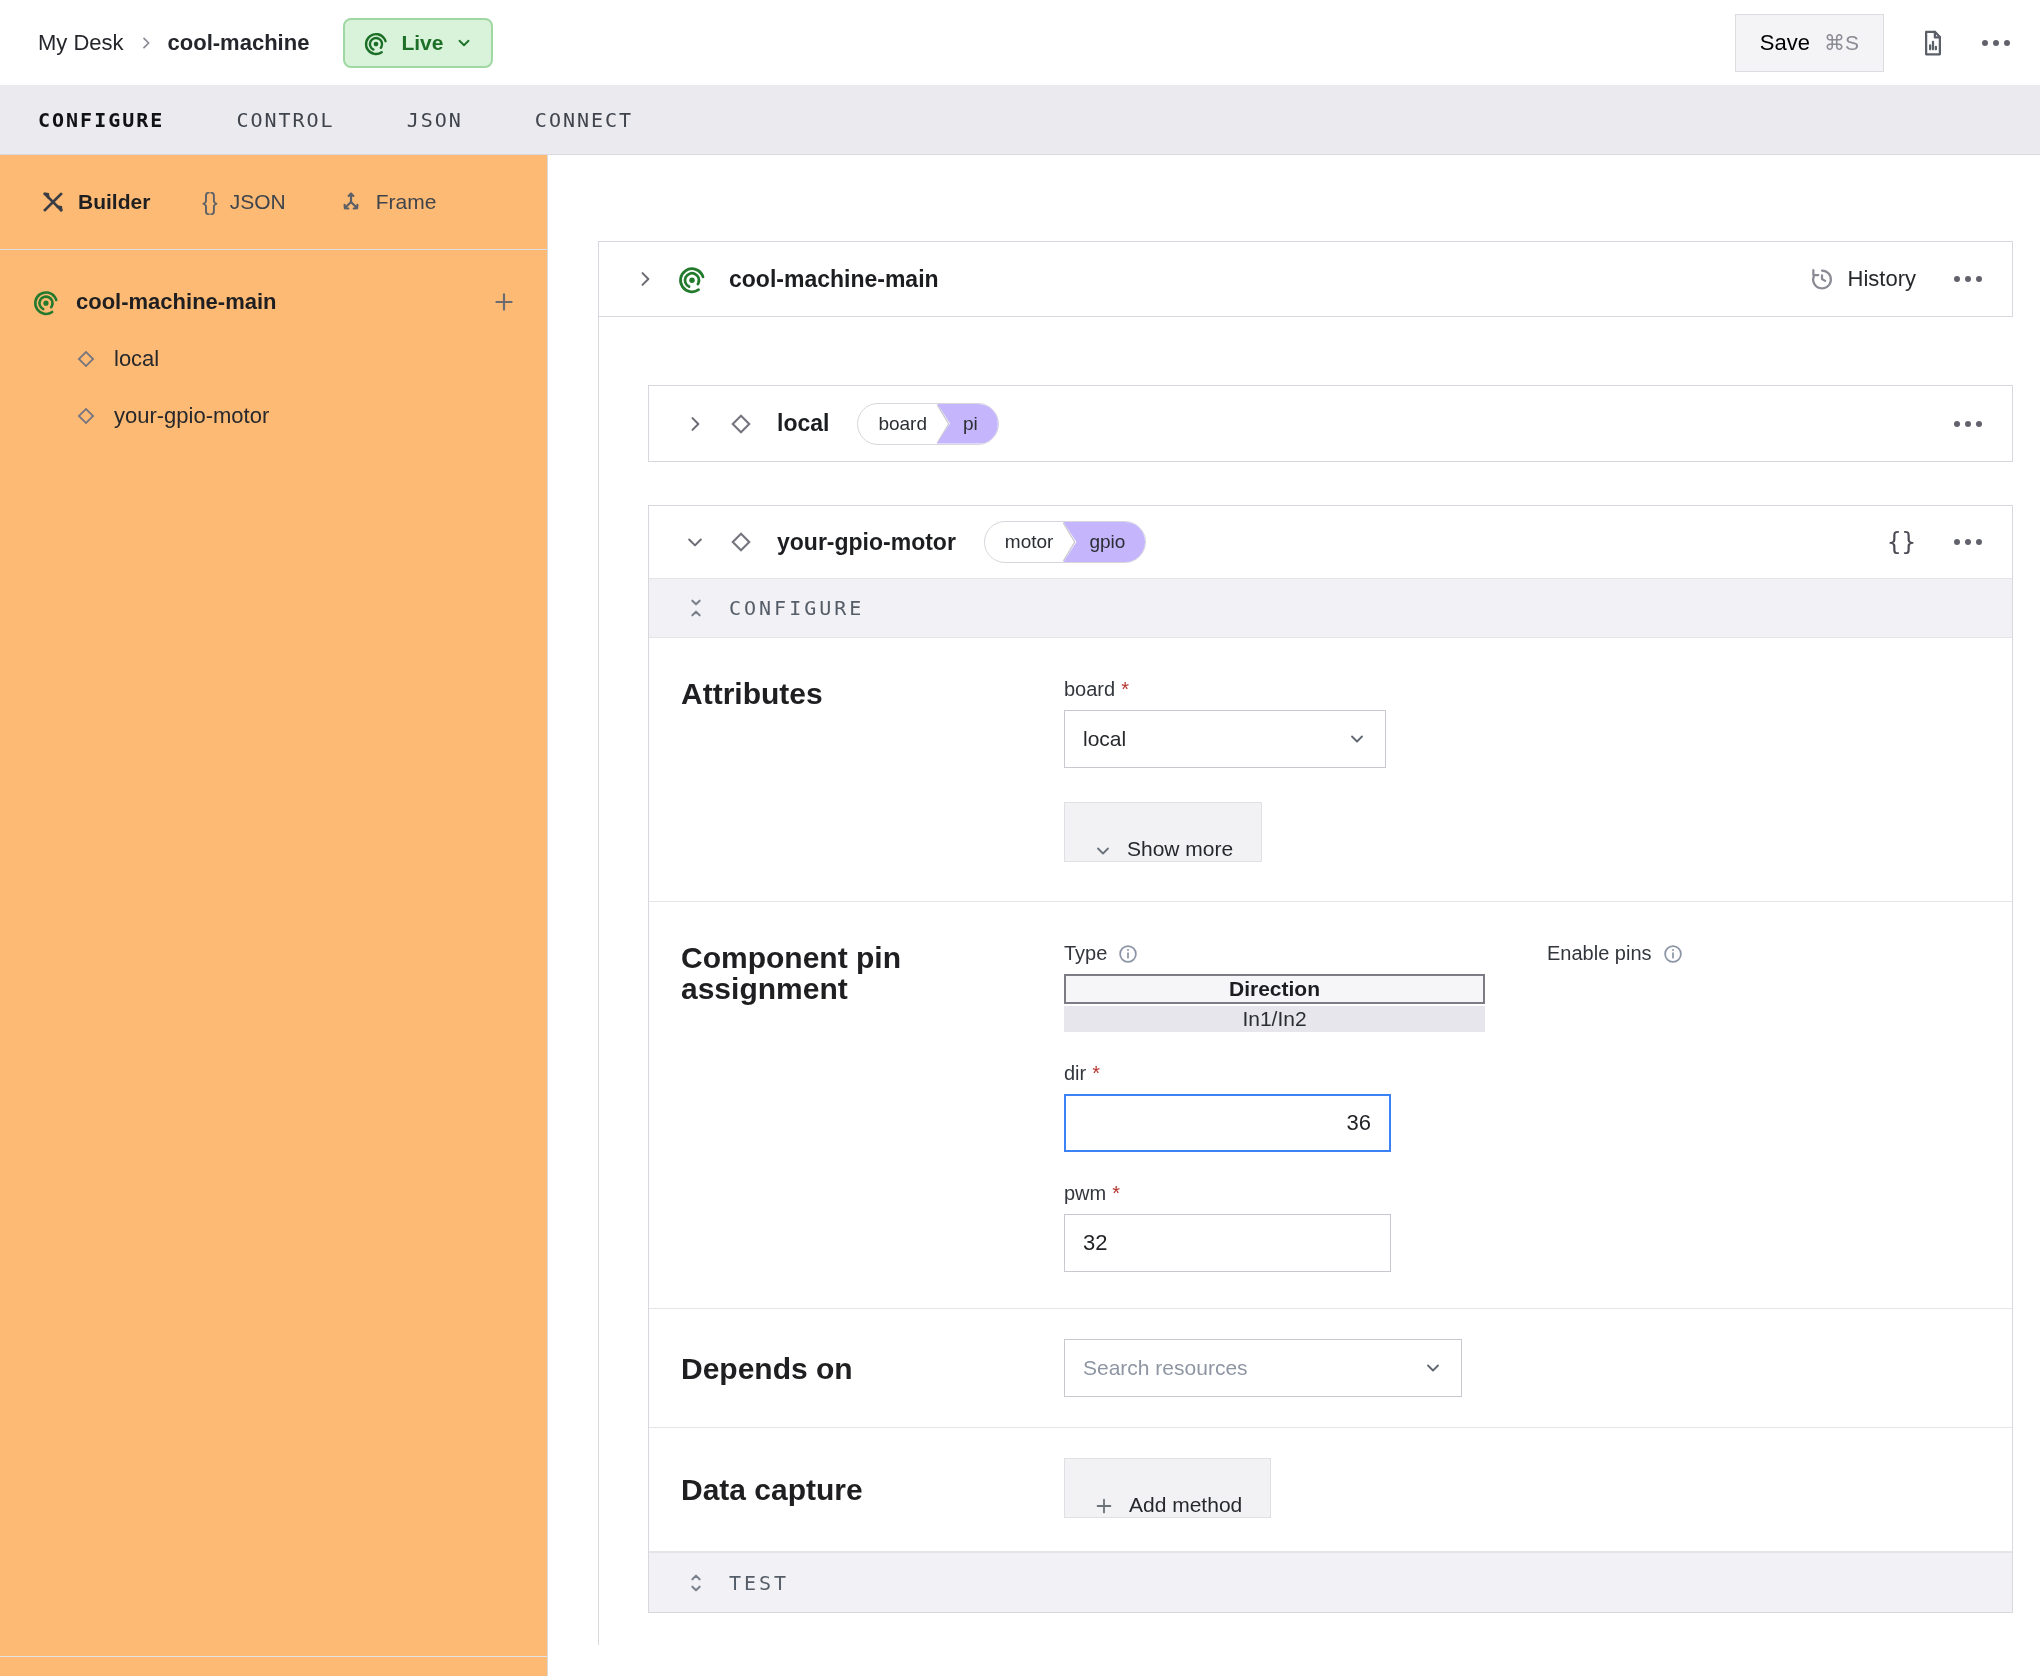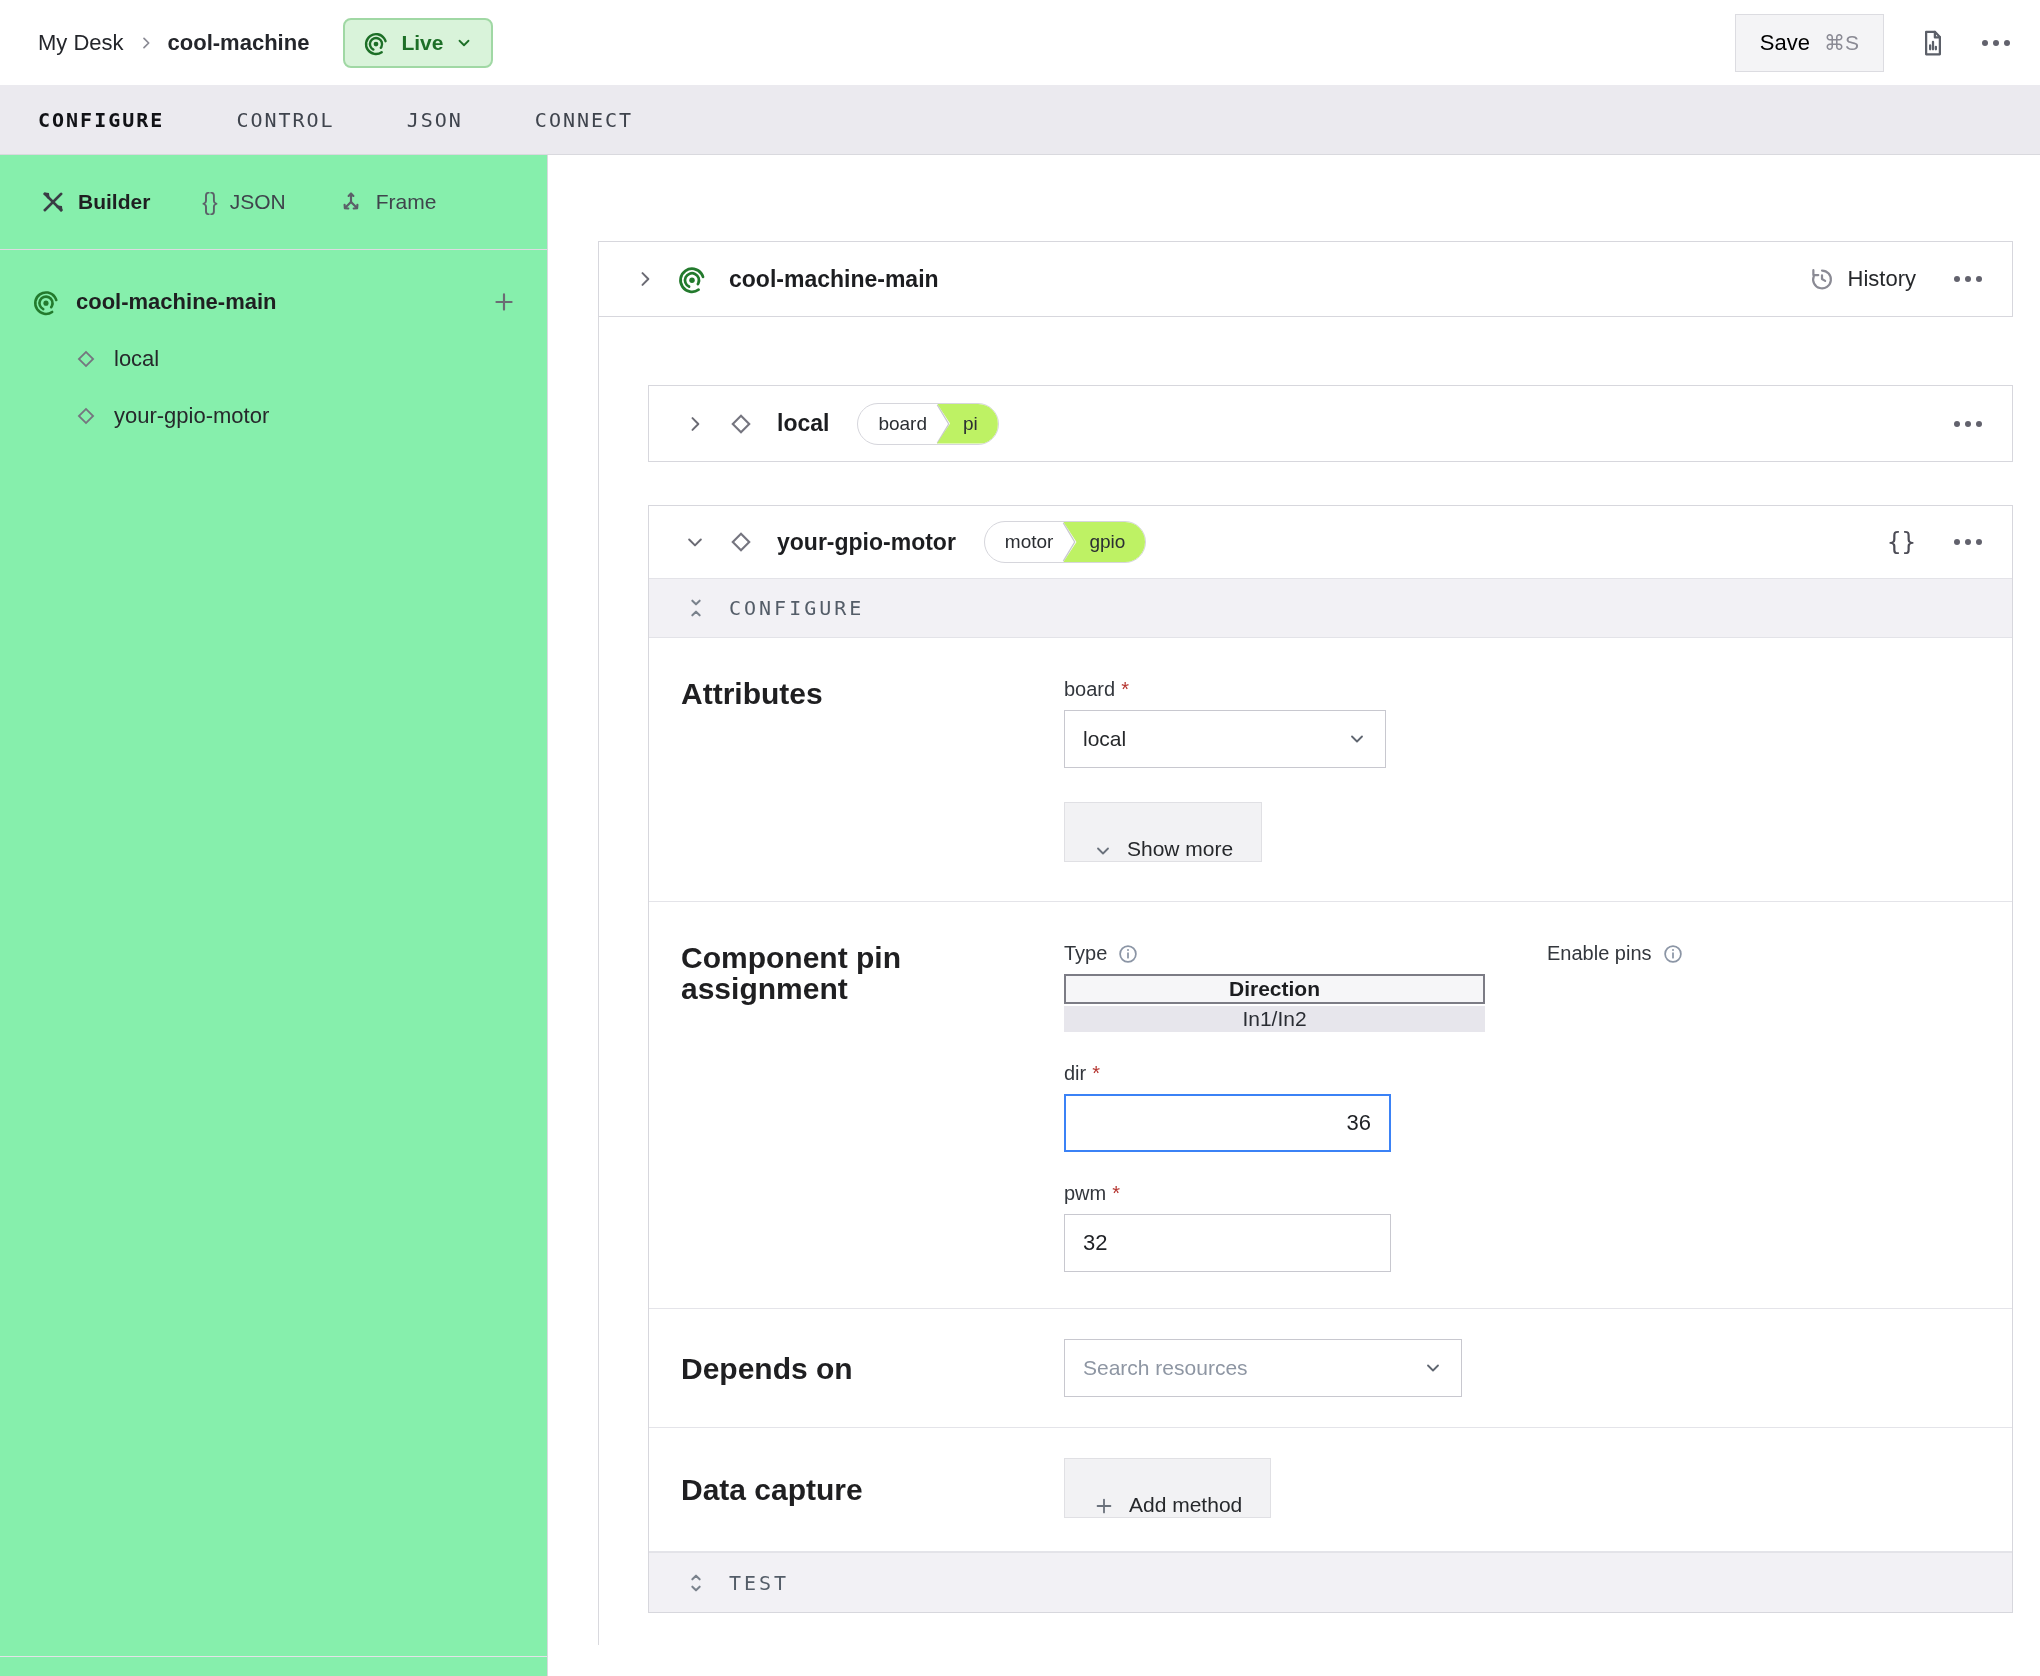--- a/index.html
+++ b/index.html
@@ -22,21 +22,21 @@
   .icon-btn { background:none; border:none; color:#5b5f68; display:flex; align-items:center; cursor:pointer; }
 
   .tabbar { height:70px; background:#ebeaef; border-bottom:1px solid #d9d9de;
     display:flex; align-items:center; padding:0 38px; gap:72px;
     font-family:"DejaVu Sans Mono", monospace; font-size:20px; letter-spacing:2px; color:#3f444d; }
   .tabbar .tab { cursor:pointer; }
   .tabbar .tab.active { color:#111216; font-weight:bold; }
 
   .content { display:flex; height:1521px; }
 
-  .sidebar { width:548px; border-right:1px solid #d9d9de; background:#86efac; position:relative; }
+  .sidebar { width:548px; border-right:1px solid #d9d9de; background:#fdba74; position:relative; }
   .view-tabs { height:95px; display:flex; align-items:center; padding-left:40px; gap:52px;
     border-bottom:1px solid #dcdce1; font-size:21px; color:#3f444c; }
   .view-tab { display:flex; align-items:center; gap:12px; cursor:pointer; }
   .view-tab .vicon { color:#5b5f68; display:flex; }
   .view-tab.active { color:#1f1f21; font-weight:bold; }
   .view-tab.active .vicon { color:#3a3d44; }
   .braces { font-size:23px; color:#5b5f68; font-weight:normal; }
 
   .tree { padding:24px 30px 0 32px; }
   .tree-root { display:flex; align-items:center; gap:16px; height:56px; font-size:22px; font-weight:bold; color:#1f1f21; cursor:pointer; }
@@ -60,21 +60,21 @@
   .history-btn { display:flex; align-items:center; gap:12px; font-size:22px; color:#26282b; background:none; border:none; cursor:pointer; }
   .history-btn .hicon { color:#8a8a94; display:flex; }
   .dots { display:flex; gap:5px; align-items:center; cursor:pointer; }
   .dots i { width:6px; height:6px; border-radius:50%; background:#62626d; }
   .brace-btn { font-size:24px; color:#4c4c56; background:none; border:none; cursor:pointer; font-family:"DejaVu Sans Mono",monospace; }
 
   .pill { display:inline-flex; align-items:center; height:42px; border:1px solid #d6d6dc;
     border-radius:22px; overflow:hidden; font-size:19px; color:#2b2e33; background:#fff; margin-left:6px; }
   .pill .seg-a { padding:0 10px 0 20px; display:flex; align-items:center; height:100%; }
   .pill .seg-wrap { position:relative; height:100%; display:flex; }
-  .pill .seg-b { background:#bef264; clip-path:polygon(0 0,100% 0,100% 100%,0 100%,13px 50%);
+  .pill .seg-b { background:#c4b5fd; clip-path:polygon(0 0,100% 0,100% 100%,0 100%,13px 50%);
     padding:0 20px 0 26px; display:flex; align-items:center; height:100%; }
   .pill .divider-chev { position:absolute; left:-1px; top:0; height:100%; color:#c9c9d0; }
 
   .section-bar { height:60px; background:#f2f1f5; border-top:1px solid #e3e3e8; border-bottom:1px solid #e3e3e8;
     display:flex; align-items:center; gap:22px; padding:0 36px;
     font-family:"DejaVu Sans Mono", monospace; font-size:20px; letter-spacing:3px; color:#545d68; }
   .section-bar .sbicon { color:#7a828c; display:flex; cursor:pointer; }
   .test-bar { border-bottom:none; }
 
   .form-section { display:flex; padding:40px 32px 36px 32px; border-bottom:1px solid #e4e4e9; }

